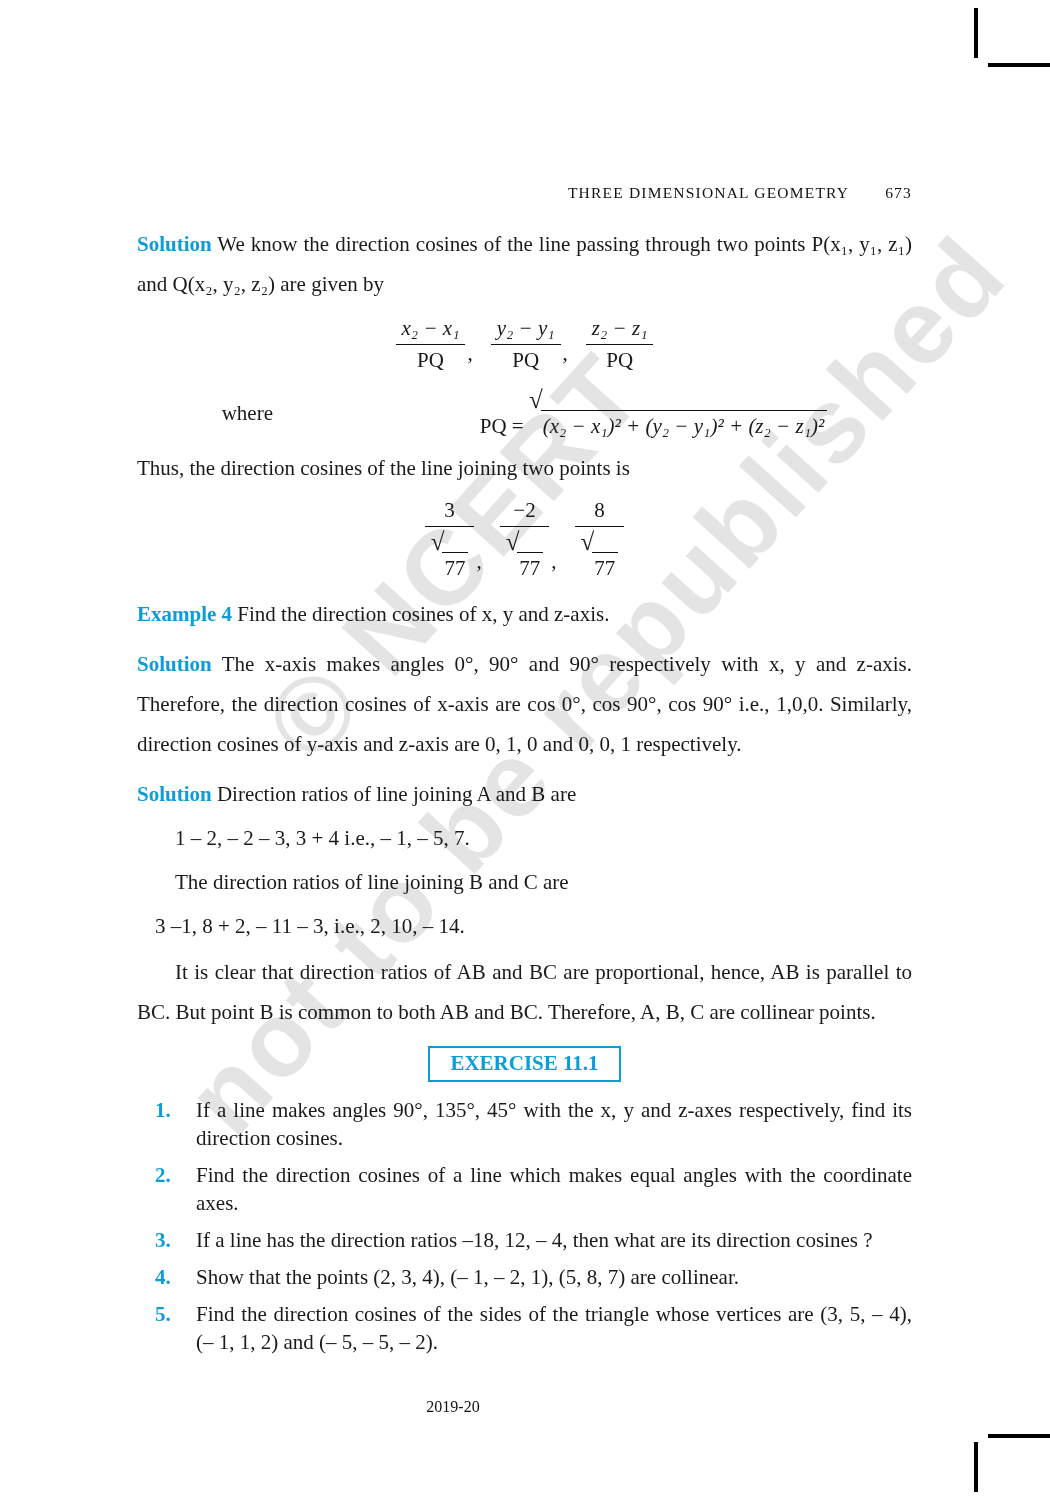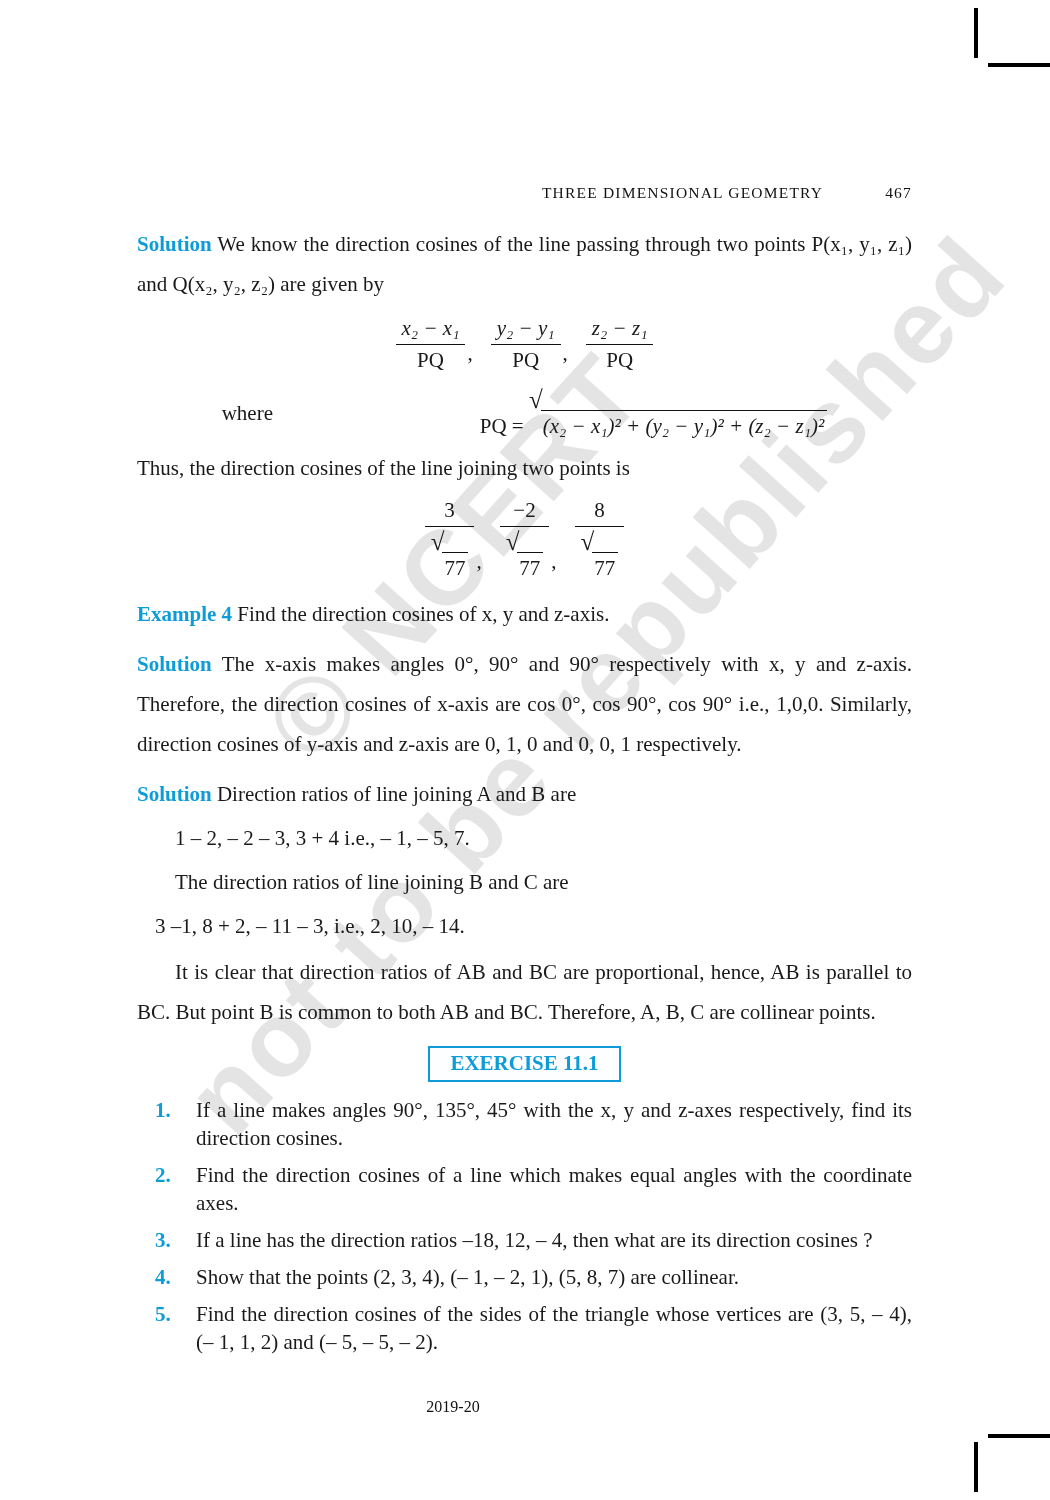--- a/index.html
+++ b/index.html
@@ -26,21 +26,21 @@
   
   .cropmark { position:absolute; background:#000; z-index:3; }
   .mark-v-top { left:974px; top:8px;    width:4px;  height:50px; }
   .mark-h-top { left:988px; top:63px;   width:62px; height:4px;  }
   .mark-h-bot { left:988px; top:1434px; width:62px; height:4px;  }
   .mark-v-bot { left:974px; top:1442px; width:4px;  height:50px; }
 
   .content { position:relative; z-index:2; padding:184px 138px 0 137px; }
 
   .page-header {
-    display:flex; justify-content:flex-end; align-items:baseline; gap:62px;
+    display:flex; justify-content:flex-end; align-items:baseline; gap:36px;
     font-size:15.5px; letter-spacing:1.2px; color:#111;
   }
 
   .para { font-size:21px; line-height:40px; text-align:justify; }
   .lbl  { font-weight:bold; color:#0E9CD9; }
 
   
   .formula-center { text-align:center; }
   .frac { display:inline-block; vertical-align:middle; text-align:center; font-size:21px; line-height:28px; }
   .frac .num { display:block; padding:0 6px 2px; }
@@ -107,21 +107,21 @@
 
 <div class="cropmark mark-v-top"></div>
 <div class="cropmark mark-h-top"></div>
 <div class="cropmark mark-h-bot"></div>
 <div class="cropmark mark-v-bot"></div>
 
 <div class="content">
 
   <div class="page-header">
     <span>THREE DIMENSIONAL GEOMETRY</span>
-    <span>467</span>
+    <span>673</span>
   </div>
 
   <p class="para mt-solution3">
     <span class="lbl">Solution</span>
     <span>We know the direction cosines of the line passing through two points P(x₁, y₁, z₁) and Q(x₂, y₂, z₂) are given by</span>
   </p>
 
   <div class="formula-center mt-formula1">
     <span class="frac">
       <span class="num var-italic">x₂ − x₁</span>

